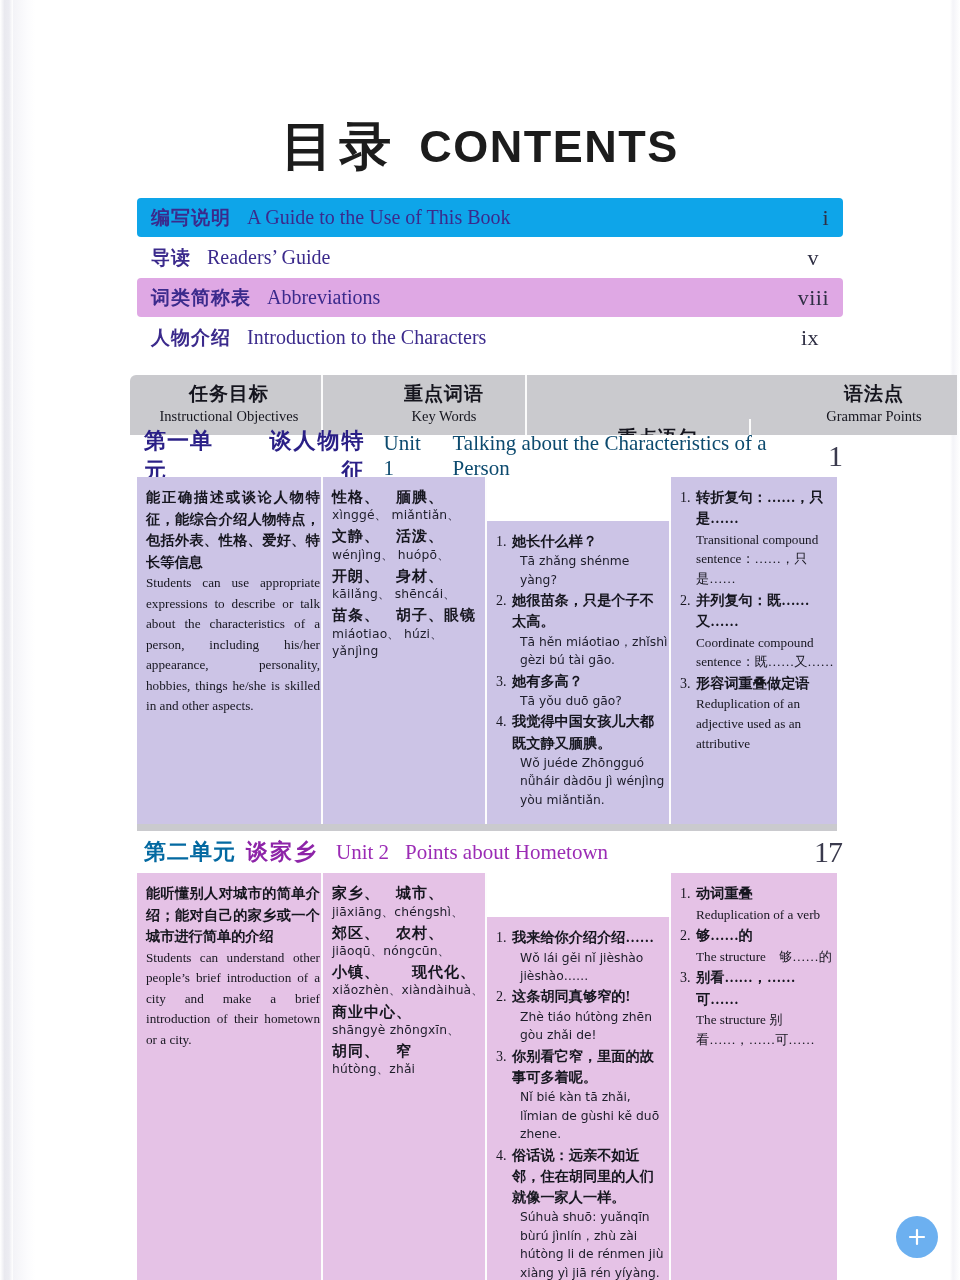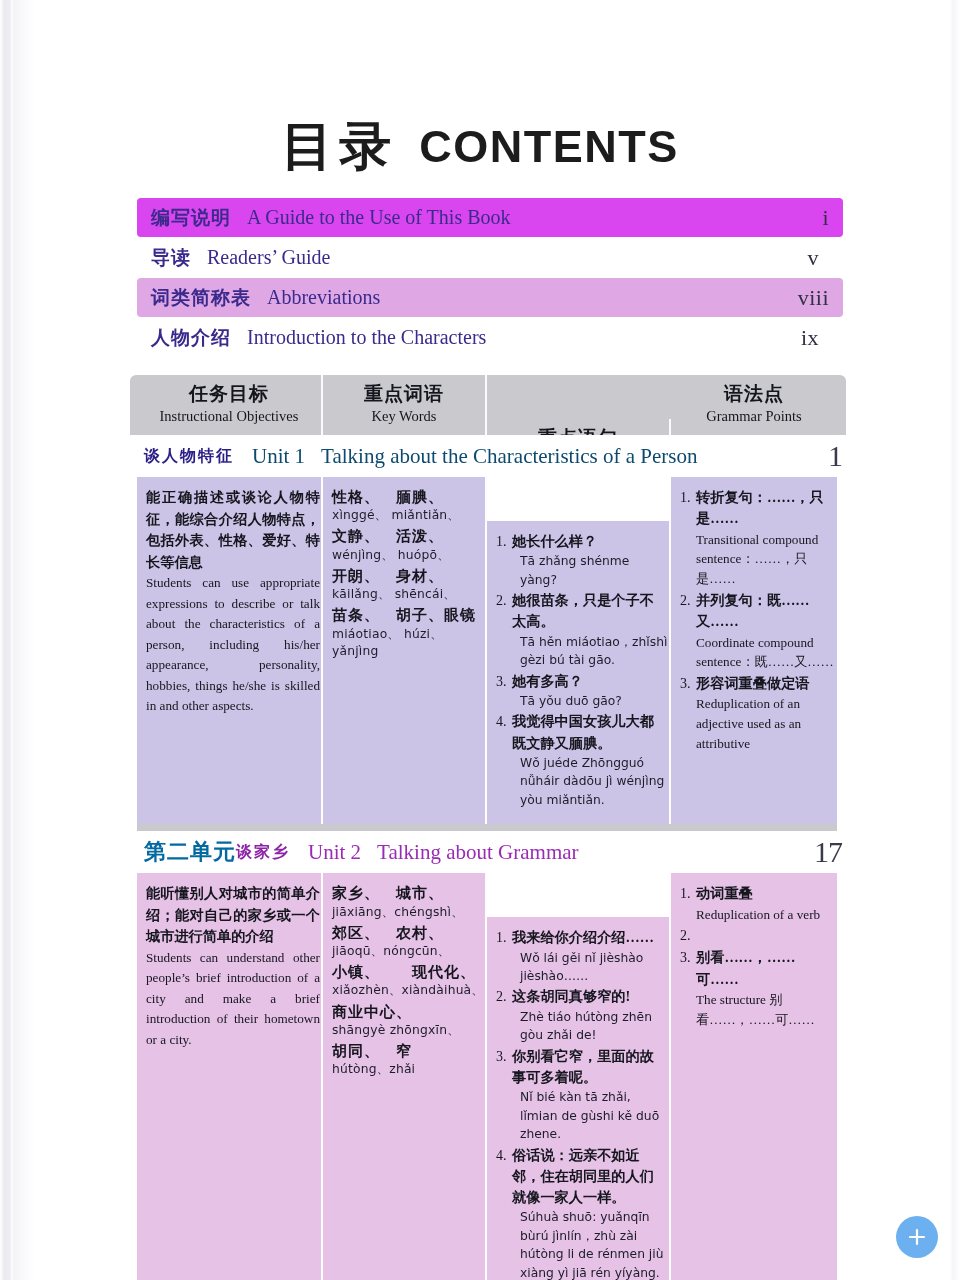--- a/index.html
+++ b/index.html
@@ -76,21 +76,21 @@
   }
   .fm-row {
     position: relative;
     height: 39px;
     display: flex;
     align-items: center;
     padding: 0 14px 0 14px;
     border-radius: 4px;
     margin-bottom: 1px;
   }
-  .fm-row.tan   { background: #d946ef; }
+  .fm-row.tan   { background: #0ea5e9; }
   .fm-row.lilac { background: #dfa8e4; }
   .fm-row.plain { background: transparent; }
   .fm-cn {
     font-size: 19px;
     font-weight: bold;
     color: #3b2a8c;
     letter-spacing: 1px;
     font-family: "Liberation Serif", "DejaVu Serif", serif;
   }
   .fm-en {
@@ -115,20 +115,21 @@
     width: 716px;
   }
   .thead {
     display: flex;
     background: #cacace;
     border-radius: 6px 6px 0 0;
     height: 60px;
     box-shadow: 0 2px 0 rgba(0,0,0,0.07);
     padding-left: 7px;
     padding-right: 18px;
+    gap: 40px;
   }
   .th {
     flex: 0 0 auto;
     text-align: center;
     padding-top: 6px;
     border-right: 2px solid #fbfbfb;
     background: #cacace;
   }
   .th:last-child { border-right: none; }
   .th-cn {
@@ -159,24 +160,24 @@
     background: #ffffff;
     padding-left: 14px;
   }
   .u-cn-unit {
     font-size: 22px;
     font-weight: bold;
     letter-spacing: 1px;
     font-family: "Liberation Serif", "DejaVu Serif", serif;
   }
   .u-cn-title {
-    font-size: 16px;
+    font-size: 22px;
     font-weight: bold;
     letter-spacing: 2px;
-    margin-left: 0;
+    margin-left: 10px;
     font-family: "Liberation Serif", "DejaVu Serif", serif;
     text-align: right;
   }
   .u-en-unit {
     font-size: 21px;
     margin-left: 18px;
     font-family: "Liberation Serif", "DejaVu Serif", serif;
   }
   .u-en-title {
     font-size: 21px;
@@ -360,20 +361,21 @@
         <div class="th-en">Key Sentences</div>
       </div>
       <div class="th w4">
         <div class="th-cn">语法点</div>
         <div class="th-en">Grammar Points</div>
       </div>
     </div>
 
     <div class="unit1">
       <div class="unit-band unit1">
+        <span class="u-cn-unit">第一单元</span>
         <span class="u-cn-title">谈人物特征</span>
         <span class="u-en-unit">Unit 1</span>
         <span class="u-en-title">Talking about the Characteristics of a Person</span>
         <span class="u-pageno">1</span>
       </div>
 
       <div class="unit-row unit1">
 
         <div class="cell w1">
           <div class="zh">能正确描述或谈论人物特征，能综合介绍人物特点，包括外表、性格、爱好、特长等信息</div>
@@ -454,21 +456,21 @@
           </div>
         </div>
       </div>
     </div>
 
     <div class="unit2" style="margin-top:7px;">
       <div class="unit-band unit2">
         <span class="u-cn-unit">第二单元</span>
         <span class="u-cn-title">谈家乡</span>
         <span class="u-en-unit">Unit 2</span>
-        <span class="u-en-title">Talking about Grammar</span>
+        <span class="u-en-title">Points about Hometown</span>
         <span class="u-pageno">17</span>
       </div>
 
       <div class="unit-row unit2">
 
         <div class="cell w1">
           <div class="zh">能听懂别人对城市的简单介绍；能对自己的家乡或一个城市进行简单的介绍</div>
           <div class="en">Students can understand other people’s brief introduction of a city and make a brief introduction of their hometown or a city.</div>
         </div>
 
@@ -537,20 +539,24 @@
         <div class="cell w4">
           <div class="num-item">
             <div class="num-mark">1.</div>
             <div class="num-body">
               <div class="g-zh">动词重叠</div>
               <div class="g-en">Reduplication of a verb</div>
             </div>
           </div>
           <div class="num-item">
             <div class="num-mark">2.</div>
+            <div class="num-body">
+              <div class="g-zh">够……的</div>
+              <div class="g-en">The structure　够……的</div>
+            </div>
           </div>
           <div class="num-item">
             <div class="num-mark">3.</div>
             <div class="num-body">
               <div class="g-zh">别看……，……可……</div>
               <div class="g-en">The structure 别看……，……可……</div>
             </div>
           </div>
         </div>
       </div>

